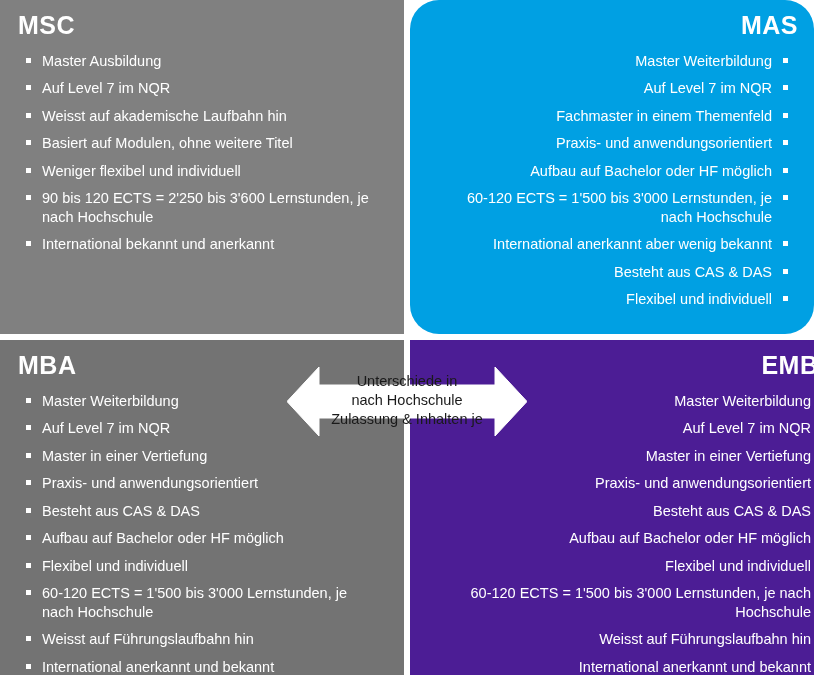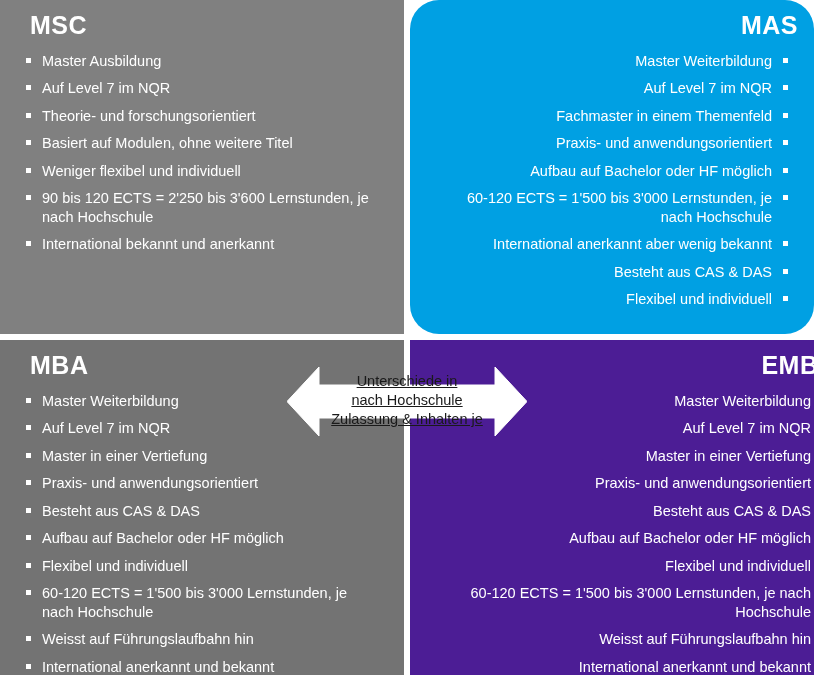--- a/index.html
+++ b/index.html
@@ -55,21 +55,21 @@
     width: 443px;
     height: 335px;
     background: #4c1d95;
     color: #ffffff;
     text-align: right;
   }
   .q-title {
     font-size: 25px;
     font-weight: bold;
     letter-spacing: 0.5px;
-    margin: 2px 2px 8px 16px;
+    margin: 2px 2px 8px 4px;
     line-height: 1.1;
   }
   ul.bullets {
     list-style: none;
     margin: 12px;
     padding: 0;
   }
   ul.bullets li {
     position: relative;
     font-size: 14.5px;
@@ -116,38 +116,37 @@
   }
   #center-arrow .arrow-text {
     position: absolute;
     left: 36px;
     top: 17px;
     width: 168px;
     text-align: center;
     font-size: 14.5px;
     line-height: 1.32;
     color: #1a1a1a;
-    text-decoration: underline;
   }
   .arrow-line {
     display: block;
   }
 </style>
 </head>
 <body>
 
 <div id="canvas">
 
   <div class="quadrant q-msc align-left">
     <div class="q-title">MSC</div>
     <ul class="bullets">
       <li><span class="marker"></span><span>Master Ausbildung</span></li>
       <li><span class="marker"></span><span>Auf Level 7 im NQR</span></li>
+      <li><span class="marker"></span><span>Weisst auf akademische Laufbahn hin</span></li>
       <li><span class="marker"></span></li>
-      <li><span class="marker"></span><span>Theorie- und forschungsorientiert</span></li>
       <li><span class="marker"></span><span>Basiert auf Modulen, ohne weitere Titel</span></li>
       <li><span class="marker"></span><span>Weniger flexibel und individuell</span></li>
       <li><span class="marker"></span><span>90 bis 120 ECTS = 2'250 bis 3'600 Lernstunden, je nach Hochschule</span></li>
       <li><span class="marker"></span><span>International bekannt und anerkannt</span></li>
     </ul>
   </div>
 
   <div class="quadrant q-mas align-right">
     <div class="q-title">MAS</div>
     <ul class="bullets">

